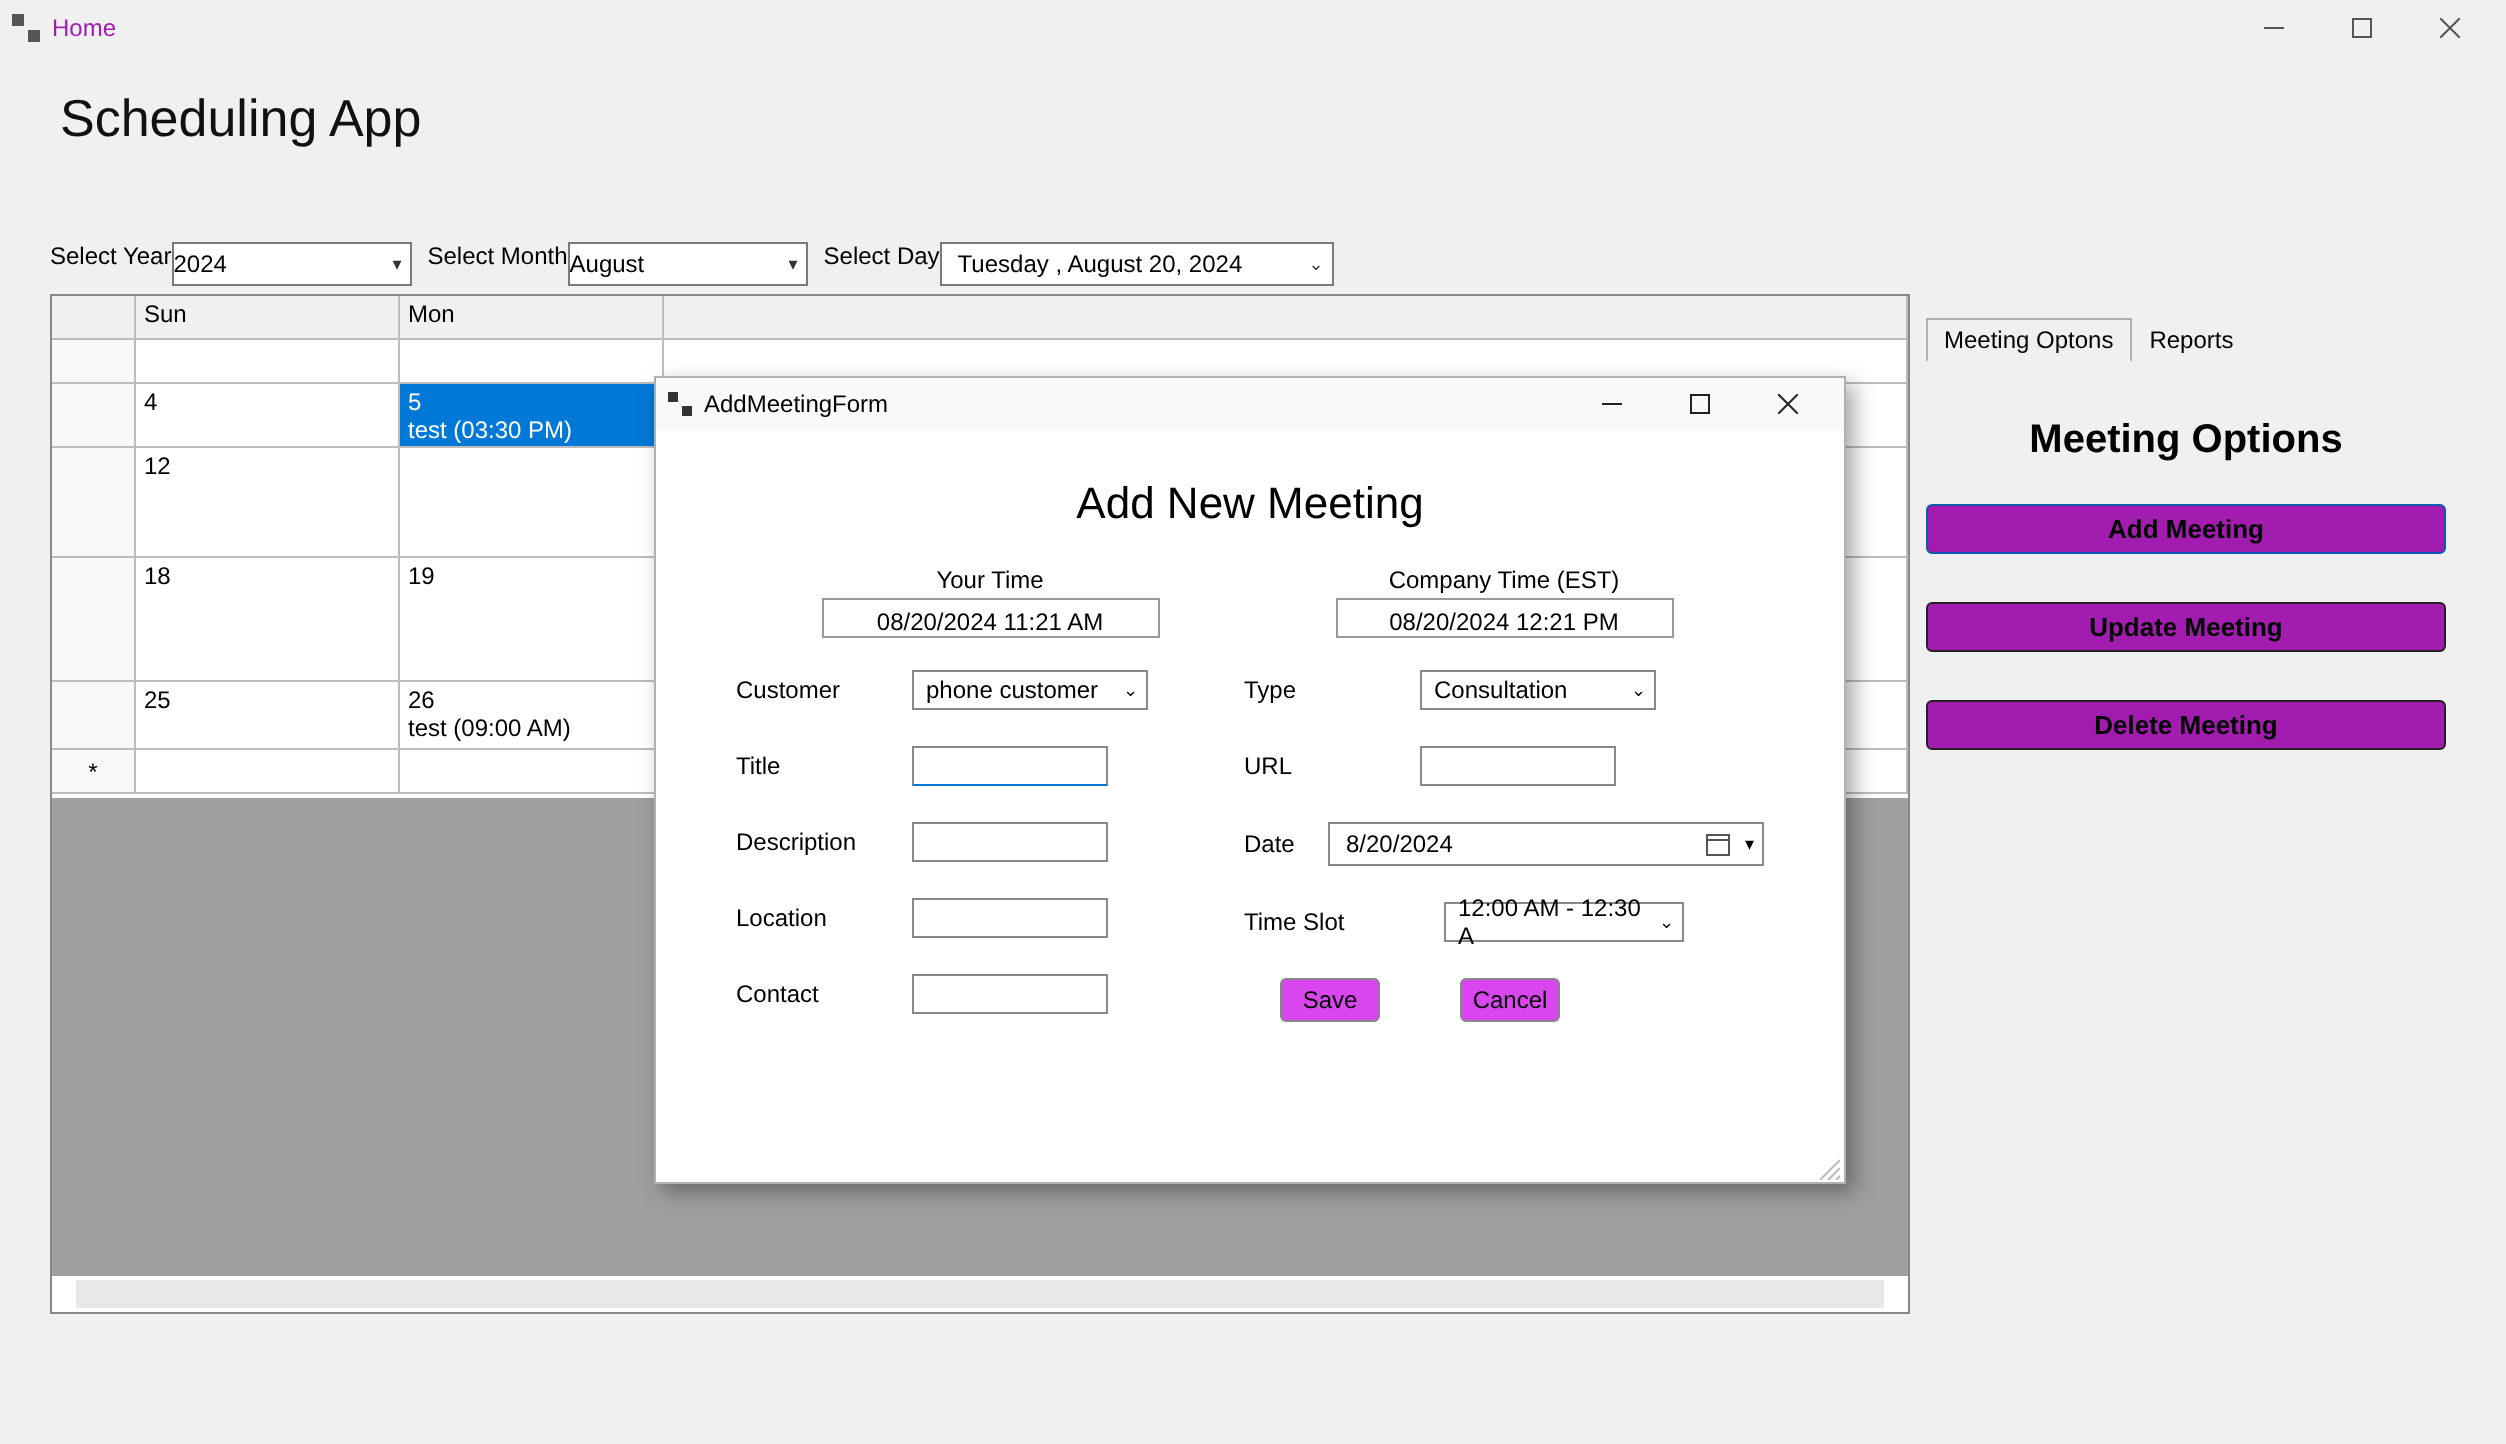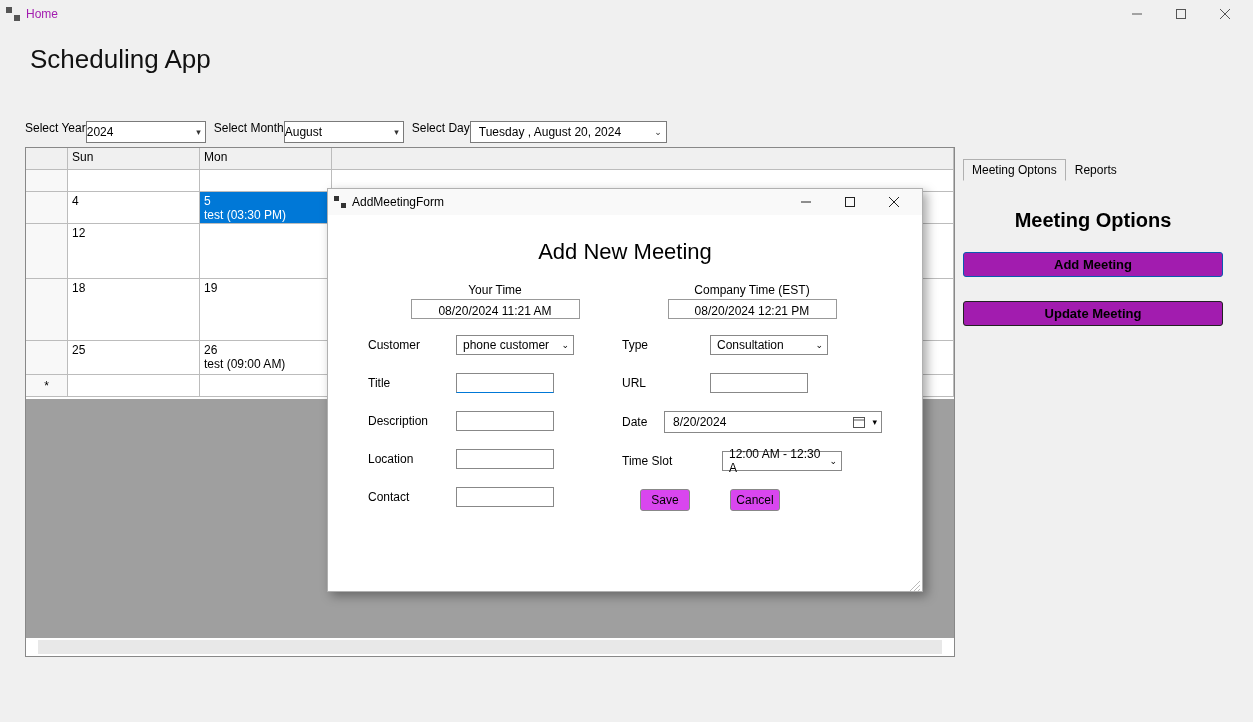--- a/index.html
+++ b/index.html
@@ -212,20 +212,21 @@
     </div>
 
     <div class="side-pane">
       <div class="tabs">
         <div class="tab active">Meeting Optons</div>
         <div class="tab">Reports</div>
       </div>
       <div class="side-title">Meeting Options</div>
       <div class="side-btn primary">Add Meeting</div>
       <div class="side-btn">Update Meeting</div>
+      <div class="side-btn">Delete Meeting</div>
     </div>
   </div>
 
   <div class="modal-shadow">
     <div class="modal-title">
       <span class="app-icon2"></span>
       <span>AddMeetingForm</span>
       <div class="modal-sys">
         <div class="mbtn">
             <svg viewBox="0 0 10 10">

